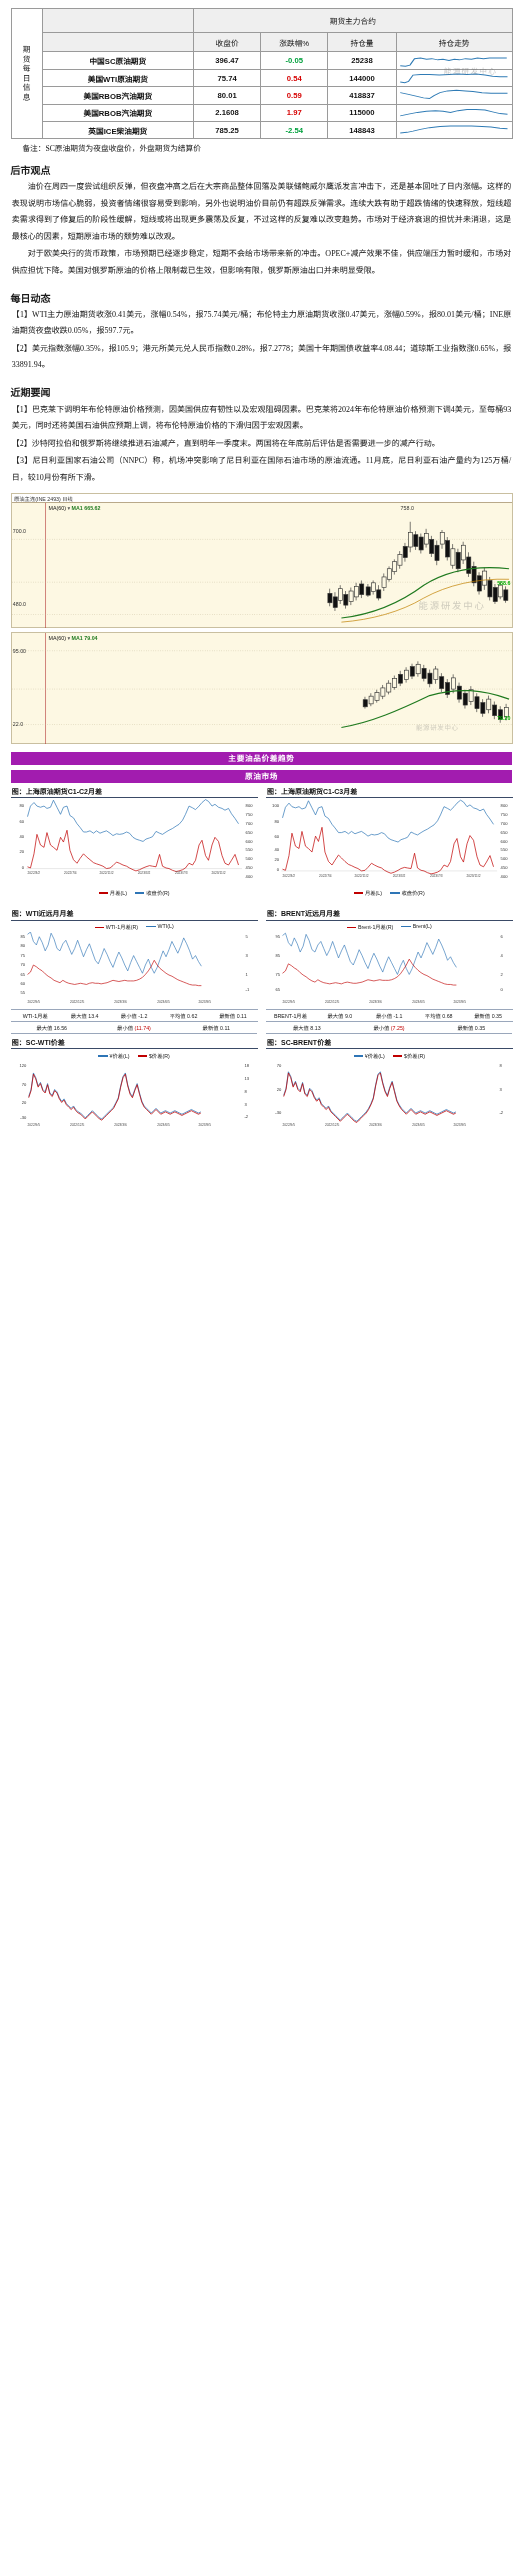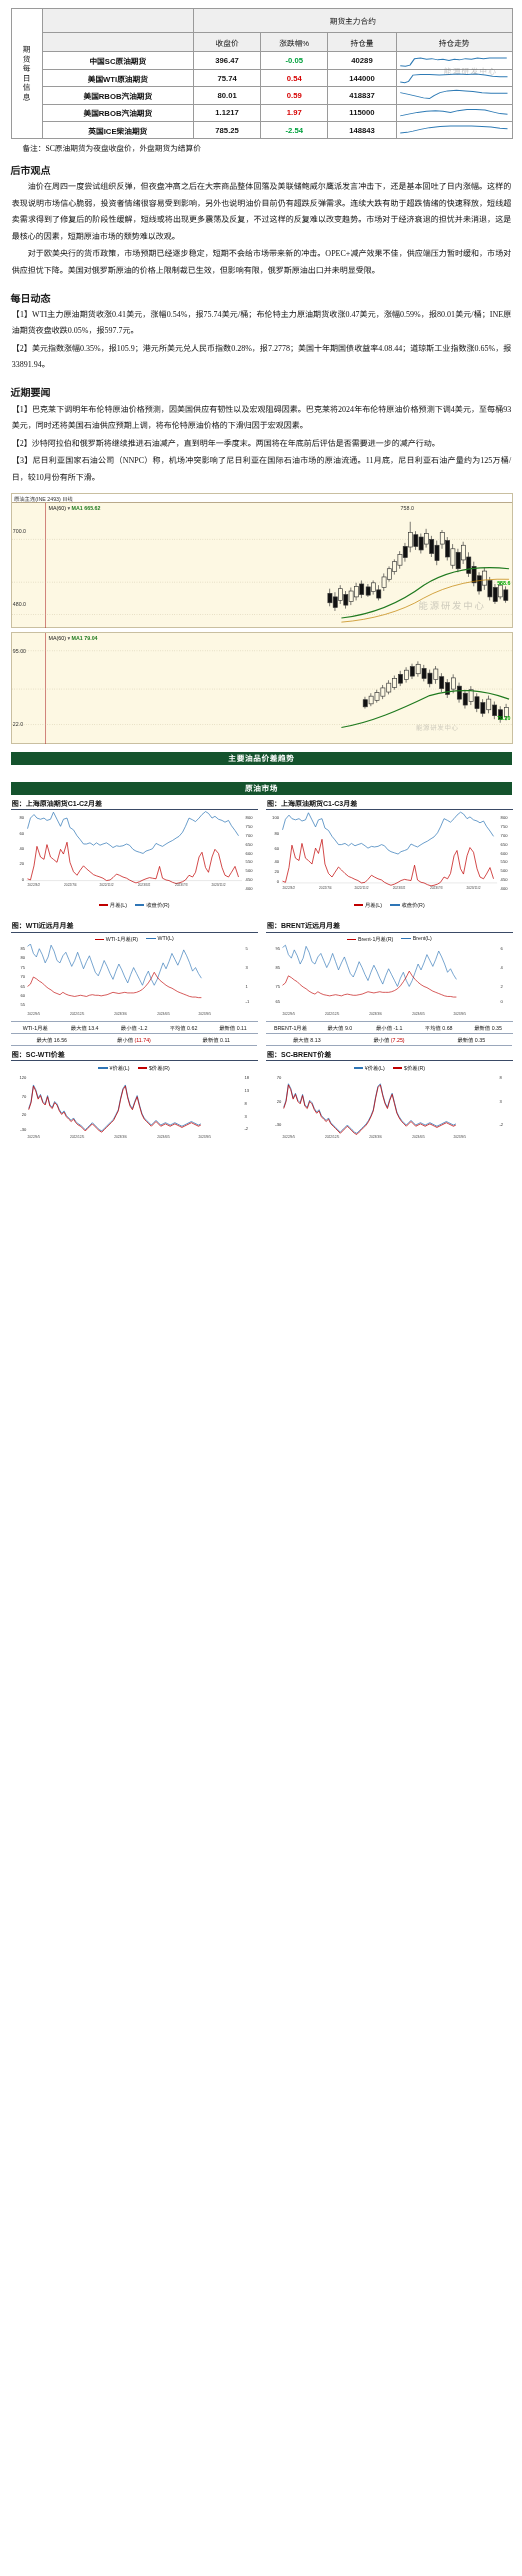--- a/index.html
+++ b/index.html
@@ -116,21 +116,21 @@
   .wm-table{
     position:absolute;right:15.3px;top:57px;
     font-family:"Liberation Sans",sans-serif;font-size:7.7px;
     color:rgba(110,110,110,.38);letter-spacing:1.2px;z-index:9;white-space:nowrap;
   }
 
   
   .banner{
     margin:8.2px 10.6px 0 10.6px;
     height:13px;
-    background:#14532d;
+    background:#a21caf;
     color:#ffffff;
     font-family:"Liberation Sans",sans-serif;
     font-size:7.7px;
     font-weight:bold;
     text-align:center;
     line-height:13px;
     letter-spacing:0.6px;
   }
 
   
@@ -197,21 +197,21 @@
           <td class="hdr hdr-sub">收盘价</td>
           <td class="hdr hdr-sub">涨跌幅%</td>
           <td class="hdr hdr-sub">持仓量</td>
           <td class="hdr hdr-sub">持仓走势</td>
         </tr>
 
         <tr class="row-h">
           <td class="namecol">中国SC原油期货</td>
           <td class="numcol">396.47</td>
           <td class="numcol down">-0.05</td>
-          <td class="poscol">40289</td>
+          <td class="poscol">25238</td>
           <td class="trendcol">
             <svg class="spark" viewBox="0 0 150 24" preserveAspectRatio="none">
               <polyline points="3,20 10,21 16,19 22,8 30,7 38,9 45,8 53,10 60,9 68,11 75,9 82,10 90,8 98,9 106,7 114,8 122,7 132,7 145,7" fill="none" stroke="#2f7bb5" stroke-width="1.6"></polyline>
             </svg>
           </td>
         </tr>
 
         <tr class="row-h">
           <td class="namecol">美国WTI原油期货</td>
           <td class="numcol">75.74</td>
@@ -231,21 +231,21 @@
           <td class="poscol">418837</td>
           <td class="trendcol">
             <svg class="spark" viewBox="0 0 150 24" preserveAspectRatio="none">
               <polyline points="3,8 14,11 24,14 34,17 42,18 48,13 56,8 66,5 78,4 90,5 100,6 112,8 124,9 136,9 146,9" fill="none" stroke="#2f7bb5" stroke-width="1.6"></polyline>
             </svg>
           </td>
         </tr>
 
         <tr class="row-h">
           <td class="namecol">美国RBOB汽油期货</td>
-          <td class="numcol">1.1217</td>
+          <td class="numcol">2.1608</td>
           <td class="numcol up">1.97</td>
           <td class="poscol">115000</td>
           <td class="trendcol">
             <svg class="spark" viewBox="0 0 150 24" preserveAspectRatio="none">
               <polyline points="3,17 14,14 26,11 38,9 50,8 60,9 70,11 80,8 92,6 104,6 116,7 126,10 136,13 146,14" fill="none" stroke="#2f7bb5" stroke-width="1.6"></polyline>
             </svg>
           </td>
         </tr>
 
         <tr class="row-h">
@@ -447,21 +447,21 @@
             <rect x="827" y="130" width="7" height="16" fill="#111"></rect>
           <line x1="840" y1="120" x2="840" y2="148"></line>
             <rect x="837" y="126" width="7" height="16" fill="#fdf8e3"></rect>
         </g>
         <path d="M560,160 C610,152 660,130 710,106 C760,92 800,96 845,112" fill="none" stroke="#1f7a1f" stroke-width="2"></path>
       </svg>
     </div>
   </div>
 
   <div class="banner">主要油品价差趋势</div>
-  <div class="banner" style="margin-top:17px">原油市场</div>
+  <div class="banner" style="margin-top:5px">原油市场</div>
 
   <div class="grid2">
     <div class="cellchart">
       <div class="fig-title">图：上海原油期货C1-C2月差</div>
       <svg class="chart-svg" viewBox="0 0 419 150">
         <g font-family="Liberation Sans, sans-serif" font-size="7" fill="#333">
           <text x="22" y="14" text-anchor="end">80</text>
             <text x="22" y="40" text-anchor="end">60</text>
           <text x="22" y="66" text-anchor="end">40</text>
             <text x="22" y="92" text-anchor="end">20</text>

